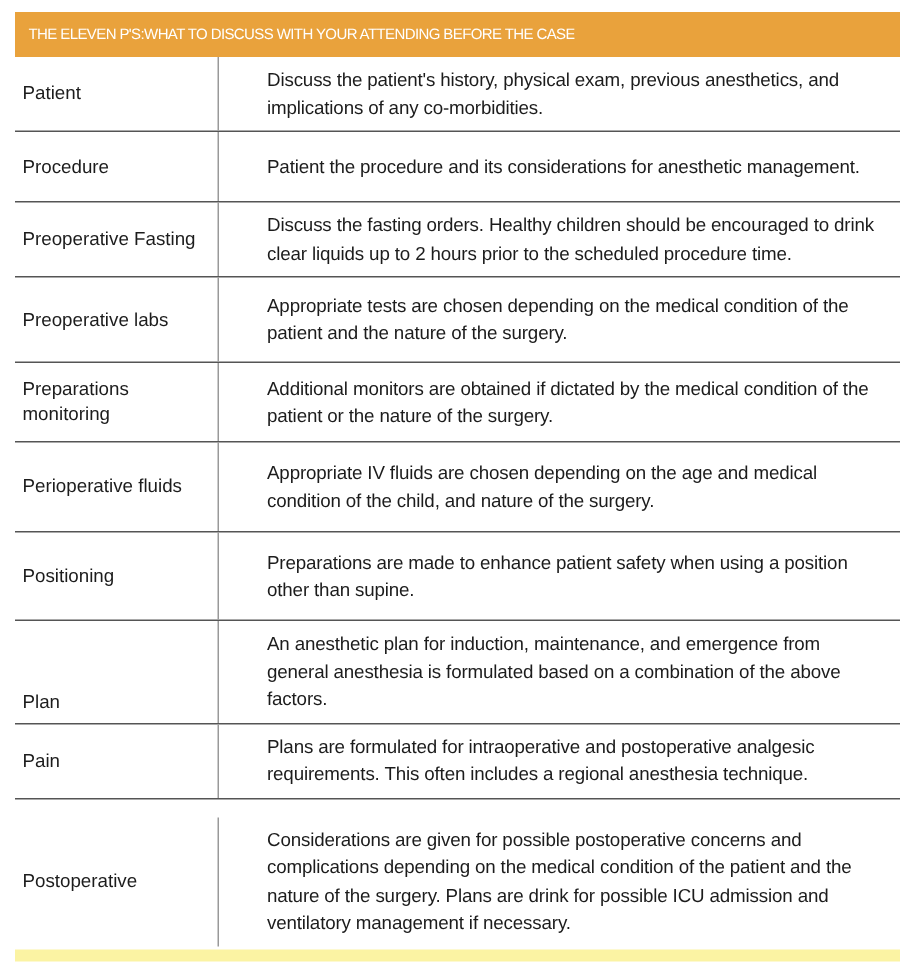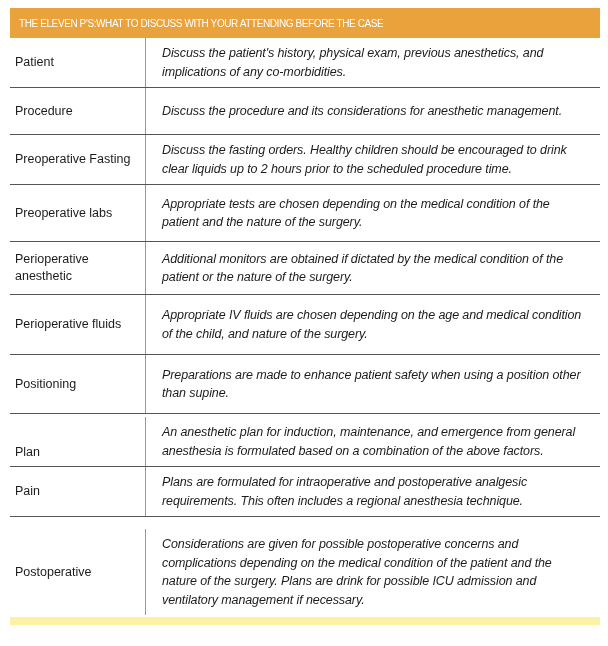--- a/index.html
+++ b/index.html
@@ -70,24 +70,23 @@
   }
   .cell.label {
     flex: 0 0 135px;
     width: 135px;
     padding: 5px 4px 5px 5px;
     line-height: 17px;
   }
   .cell.desc {
     flex: 1 1 auto;
     border-left: 1px solid var(--divider);
-    padding: 6px 12px 6px 16px;
+    padding: 6px 12px 6px 32px;
     line-height: 18.5px;
     letter-spacing: -0.1px;
-    font-style: italic;
   }
   .footer-bar {
     width: 590px;
     height: 8px;
     margin-top: 2px;
     background: var(--footer-bar);
   }
 </style>
 </head>
 <body>
@@ -97,36 +96,36 @@
     <span class="header-title">THE ELEVEN P'S:WHAT TO DISCUSS WITH YOUR ATTENDING BEFORE THE CASE</span>
   </div>
   <div class="table">
   <div class="row">
     <div class="cell label">Patient</div>
     <div class="cell desc">Discuss the patient's history, physical exam, previous anesthetics, and implications of any co-morbidities.</div>
   </div>
 
   <div class="row">
     <div class="cell label">Procedure</div>
-    <div class="cell desc">Discuss the procedure and its considerations for anesthetic management.</div>
+    <div class="cell desc">Patient the procedure and its considerations for anesthetic management.</div>
   </div>
 
 
   <div class="row">
     <div class="cell label">Preoperative Fasting</div>
     <div class="cell desc">Discuss the fasting orders. Healthy children should be encouraged to drink clear liquids up to 2 hours prior to the scheduled procedure time.</div>
   </div>
 
   <div class="row">
     <div class="cell label">Preoperative labs</div>
     <div class="cell desc">Appropriate tests are chosen depending on the medical condition of the patient and the nature of the surgery.</div>
   </div>
 
   <div class="row">
-    <div class="cell label">Perioperative anesthetic</div>
+    <div class="cell label">Preparations monitoring</div>
     <div class="cell desc">Additional monitors are obtained if dictated by the medical condition of the patient or the nature of the surgery.</div>
   </div>
 
   <div class="row">
     <div class="cell label">Perioperative fluids</div>
     <div class="cell desc">Appropriate IV fluids are chosen depending on the age and medical condition of the child, and nature of the surgery.</div>
   </div>
 
   <div class="row">
     <div class="cell label">Positioning</div>

